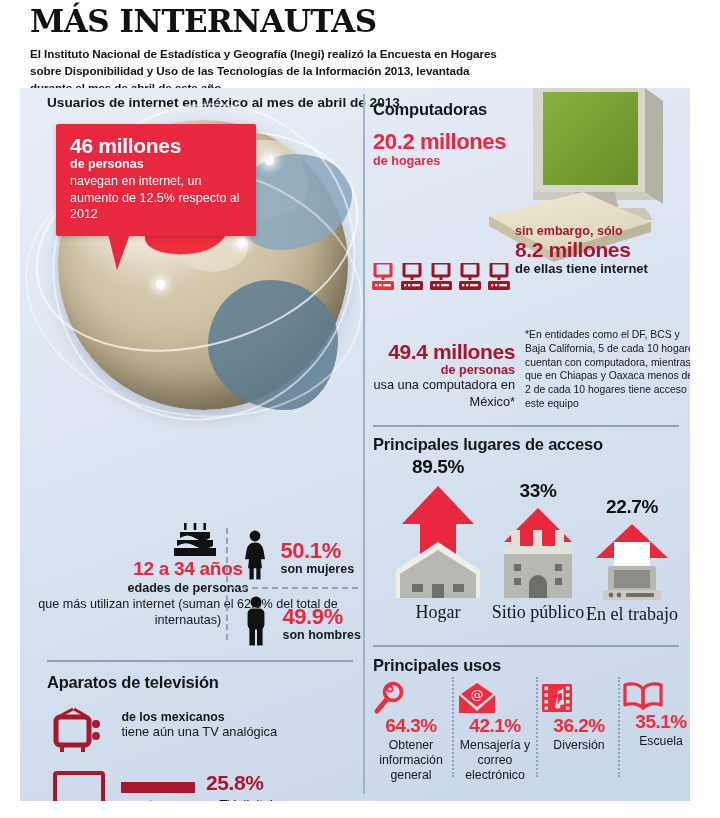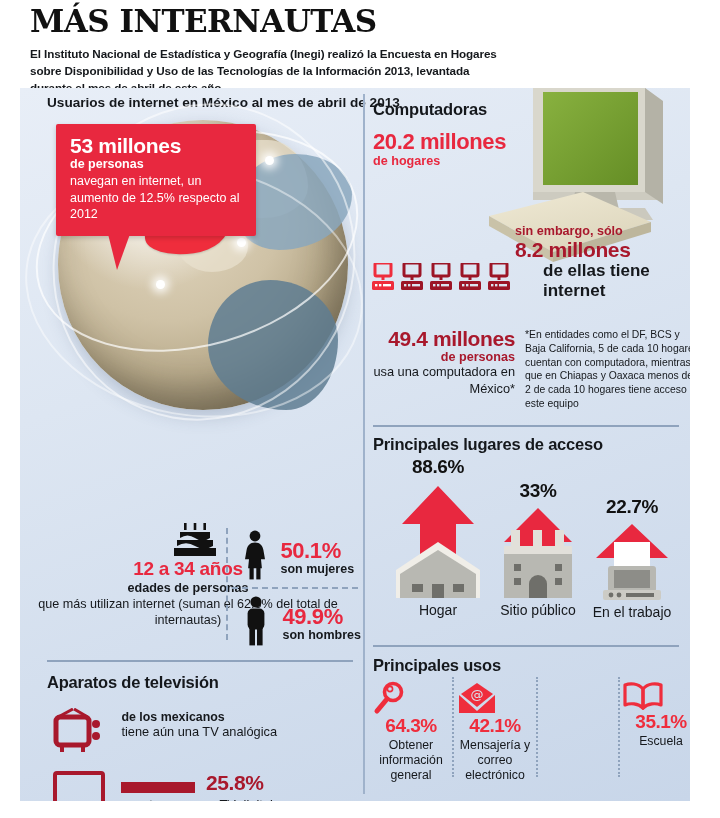--- a/index.html
+++ b/index.html
@@ -163,34 +163,34 @@
   .pc-illus { position:absolute; left:455px; top:0px; width:215px; height:190px; }
   .comp-num { position:absolute; left:353px; top:42px; }
   .comp-num .big { color:#e8283f; font-size:22px; font-weight:bold; letter-spacing:-0.4px; line-height:1.1;}
   .comp-num .sub { color:#e8283f; font-size:12.6px; font-weight:bold; }
   .comp-num .body { color:#15181c; font-size:12.8px; line-height:1.3; }
 
   .mini-pcs { position:absolute; left:352px; top:175px; display:flex; gap:7px; }
   .pc95 { position:absolute; left:495px; top:136px; width:190px; }
   .pc95 .l1 { color:#a8182c; font-size:12.6px; font-weight:bold; }
   .pc95 .l2 { color:#a8182c; font-size:21px; font-weight:bold; letter-spacing:-0.4px; line-height:1.1;}
-  .pc95 .l3 { color:#15181c; font-size:17px; font-weight:bold;margin-left:28px; }
-
-  .m494 { position:absolute; left:352px; top:239px; width:143px; text-align:right; }
+  .pc95 .l3 { color:#15181c; font-size:13px; font-weight:bold; }
+
+  .m494 { position:absolute; left:352px; top:252px; width:143px; text-align:right; }
   .m494 .big { color:#a8182c; font-size:21px; font-weight:bold; letter-spacing:-0.4px; line-height:1.1;}
   .m494 .sub { color:#a8182c; font-size:12.6px; font-weight:bold; }
   .m494 .body { color:#15181c; font-size:12.8px; line-height:1.3; }
   .asterisk { position:absolute; left:505px; top:240px; width:175px;
      font-size:10.4px; color:#15181c; line-height:1.33; }
 
   
   .arrows { position:absolute; left:350px; top:330px; width:315px; height:200px; }
   .arrowcol { position:absolute; text-align:center; }
   .arrowcol .val { font-size:19px; font-weight:bold; color:#111; letter-spacing:-0.4px; }
-  .arrowcol .cat { font-size:14px; color:#15181c; margin-top:2px; }
+  .arrowcol .cat { font-size:18px; color:#15181c; margin-top:2px;font-family:Liberation Serif, serif; }
 
   
   .usos { position:absolute; left:350px; top:565px; width:320px; height:135px; }
   .uso { position:absolute; text-align:center; width:78px; }
   .uso .pct { color:#ef2d3c; font-size:19px; font-weight:bold; letter-spacing:-0.5px; }
   .uso .lbl { font-size:12.3px; color:#15181c; line-height:1.22; margin-top:1px; }
   .uso-div { position:absolute; width:0; border-left:2px dotted #8fa3bd; }
 
   svg { display:block; }
 </style>
@@ -223,21 +223,21 @@
         <div class="orbit a"></div>
         <div class="orbit b"></div>
         <div class="orbit c"></div>
         <div class="node" style="left:66px; top:60px;"></div>
         <div class="node" style="left:235px; top:48px;"></div>
         <div class="node" style="left:207px; top:130px;"></div>
         <div class="node" style="left:126px; top:172px;"></div>
       </div>
 
       <div class="callout">
-        <div class="big">53 millones</div>
+        <div class="big">46 millones</div>
         <div class="sub">de personas</div>
         <div class="body">navegan en internet, un aumento de 12.5% respecto al 2012</div>
         <div class="callout-tail"></div>
       </div>
 
       <div class="cake">
         <svg width="46" height="34" viewBox="0 0 46 34">
           <rect x="12" y="0" width="2.6" height="7" fill="#111"></rect>
           <rect x="21.7" y="0" width="2.6" height="7" fill="#111"></rect>
           <rect x="31.4" y="0" width="2.6" height="7" fill="#111"></rect>
@@ -428,21 +428,21 @@
         <div class="body">usa una computadora en México*</div>
       </div>
       <div class="asterisk">*En entidades como el DF, BCS y Baja California, 5 de cada 10 hogares cuentan con computadora, mientras que en Chiapas y Oaxaca menos de 2 de cada 10 hogares tiene acceso a este equipo</div>
 
       <div class="sec-rule" style="left:353px; top:337px; width:306px;"></div>
       <div class="sec-h" style="left:353px; top:347px;">Principales lugares de acceso</div>
 
       <div class="arrows">
 
         <div class="arrowcol" style="left:12px; top:38px; width:112px;">
-          <div class="val">88.6%</div>
+          <div class="val">89.5%</div>
           <svg width="112" height="120" viewBox="0 0 112 120" style="margin-top:2px;">
             <polygon points="56,6 92,44 74,44 74,108 38,108 38,44 20,44" fill="#e8283f"></polygon>
             <polygon points="56,62 98,90 98,118 14,118 14,90" fill="#f0eee8"></polygon>
             <polygon points="56,70 94,94 94,118 18,118 18,94" fill="#b8b8b2"></polygon>
             <rect x="50,0" y="0" width="0" height="0"></rect>
             <rect x="50" y="104" width="12" height="14" fill="#6f6f6a"></rect>
             <rect x="30" y="104" width="11" height="8" fill="#6f6f6a"></rect>
             <rect x="71" y="104" width="11" height="8" fill="#6f6f6a"></rect>
           </svg>
           <div class="cat">Hogar</div>
@@ -505,20 +505,40 @@
               <path d="M3 14 L21 30 L39 14 L39 32 L3 32 Z" fill="#ef2d3c"></path>
               <polygon points="21,2 37,13 21,26 5,13" fill="#ef2d3c"></polygon>
               <text x="21" y="18" font-size="13" fill="#dbe3ef" text-anchor="middle" font-family="DejaVu Sans, sans-serif">@</text>
             </svg>
           </span>
           <div class="pct">42.1%</div>
           <div class="lbl">Mensajería y correo electrónico</div>
         </div>
         <div class="uso-div" style="left:166px; top:24px; height:100px;"></div>
 
+        <div class="uso" style="left:170px; top:28px;">
+          <span>
+            <svg width="34" height="34" viewBox="0 0 34 34">
+              <rect x="2" y="3" width="30" height="28" rx="1.5" fill="#ef2d3c"></rect>
+              <rect x="4.5" y="5.5" width="3.6" height="3.6" fill="#dbe3ef"></rect>
+              <rect x="4.5" y="12.2" width="3.6" height="3.6" fill="#dbe3ef"></rect>
+              <rect x="4.5" y="18.9" width="3.6" height="3.6" fill="#dbe3ef"></rect>
+              <rect x="4.5" y="25.6" width="3.6" height="3.2" fill="#dbe3ef"></rect>
+              <rect x="25.9" y="5.5" width="3.6" height="3.6" fill="#dbe3ef"></rect>
+              <rect x="25.9" y="12.2" width="3.6" height="3.6" fill="#dbe3ef"></rect>
+              <rect x="25.9" y="18.9" width="3.6" height="3.6" fill="#dbe3ef"></rect>
+              <rect x="25.9" y="25.6" width="3.6" height="3.2" fill="#dbe3ef"></rect>
+              <path d="M15 25 a2.7 2.7 0 1 0 2.7 -2.7 V10 l5 -1.6 v3 l-5 1.6" fill="#dbe3ef"></path>
+              <circle cx="21.6" cy="21.4" r="2.5" fill="#dbe3ef"></circle>
+              <path d="M22.7 21.4 V7.8" stroke="#dbe3ef" stroke-width="1.6"></path>
+            </svg>
+          </span>
+          <div class="pct">36.2%</div>
+          <div class="lbl">Diversión</div>
+        </div>
         <div class="uso-div" style="left:248px; top:24px; height:100px;"></div>
 
         <div class="uso" style="left:252px; top:28px;">
           <span>
             <svg width="42" height="30" viewBox="0 0 42 30">
               <path d="M21 8 C16 2 8 2 3 4 L3 24 C8 22 16 22 21 27 Z" fill="none" stroke="#ef2d3c" stroke-width="3.2" stroke-linejoin="round"></path>
               <path d="M21 8 C26 2 34 2 39 4 L39 24 C34 22 26 22 21 27 Z" fill="none" stroke="#ef2d3c" stroke-width="3.2" stroke-linejoin="round"></path>
             </svg>
           </span>
           <div class="pct">35.1%</div>

